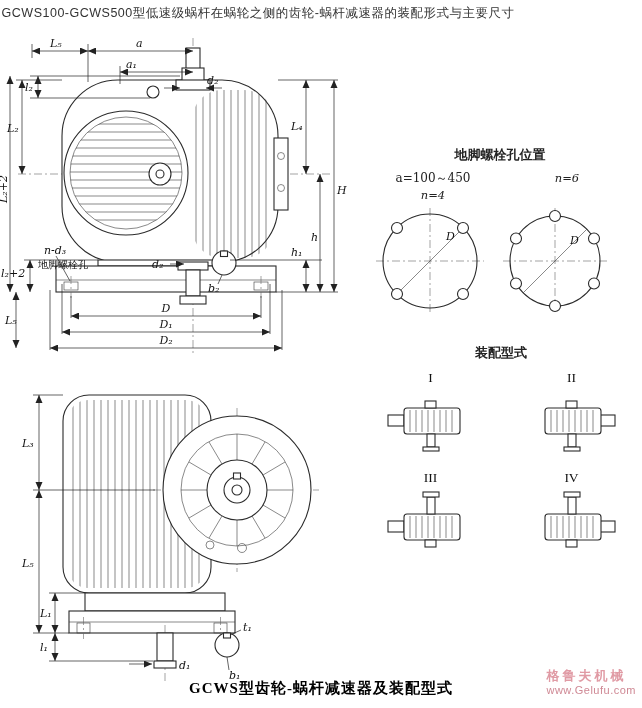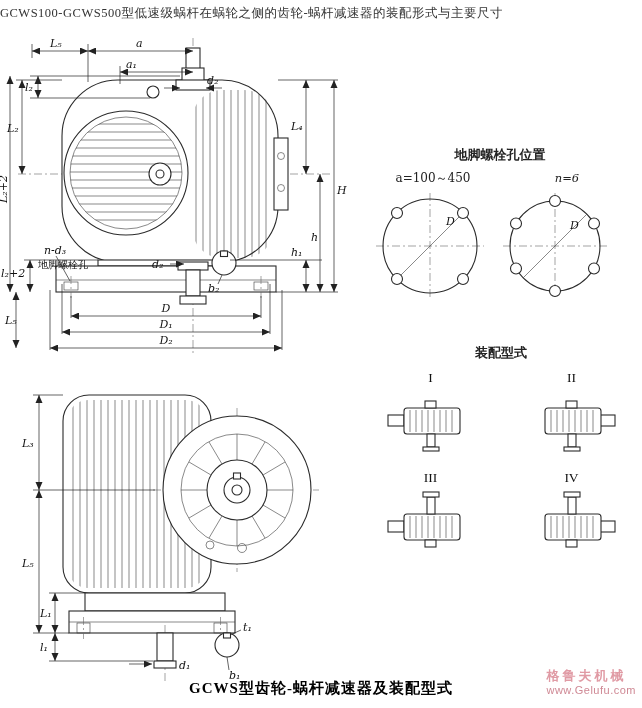--- a/index.html
+++ b/index.html
@@ -1,21 +1,21 @@
 <!DOCTYPE html>
 <html><head>
 <meta charset="utf-8">
 <style>
   *{margin:0;padding:0;box-sizing:border-box}
   html,body{background:#fff}
   #stage{position:relative;width:642px;height:708px;background:#fff;overflow:hidden;
          font-family:"Liberation Sans",sans-serif;color:#222}
   .abs{position:absolute}
-  #page-title{top:5px;left:0;width:516px;font-size:12.5px;letter-spacing:.5px;
-              color:#333;font-family:Liberation Serif, serif}
+  #page-title{top:5px;left:0;width:516px;text-align:center;font-size:12.5px;letter-spacing:.5px;
+              color:#333;font-family:Liberation Sans, sans-serif}
   
   .ln{stroke:#2b2b2b;stroke-width:1.1;fill:none}
   .wh{stroke:#2b2b2b;stroke-width:1.1;fill:#fff}
   .lt{stroke:#3a3a3a;stroke-width:.6;fill:none}
   .dl{stroke:#222;stroke-width:.7;fill:none}
   .cl{stroke:#666;stroke-width:.6;fill:none;stroke-dasharray:8 3 2 3}
   text.dim{font:italic 11px "DejaVu Serif","DejaVu Sans",serif;fill:#111}
   text.dimc{font:10px "DejaVu Sans","Liberation Sans",sans-serif;fill:#111;font-style:normal}
   
   #bolt-section{top:146px;left:366px;width:268px}
@@ -237,20 +237,21 @@
       <text class="dim" x="224" y="294">b₁</text>
       <text class="dim" x="238" y="246">t₁</text>
     </g>
   </svg>
 
   <div id="bolt-section" class="abs">
     <div id="bolt-title">地脚螺栓孔位置</div>
     <div id="bolt-labels">
       <div class="col">
         <div>a=100～450</div>
+        <div class="nrow">n=4</div>
       </div>
       <div class="col">
         <div class="nrow">n=6</div>
       </div>
     </div>
     <svg width="264" height="120" viewBox="0 0 264 120" style="margin-top:4px">
 
       <g>
         <line class="cl" x1="10" y1="55" x2="118" y2="55"></line>
         <line class="cl" x1="64" y1="2" x2="64" y2="108"></line>

